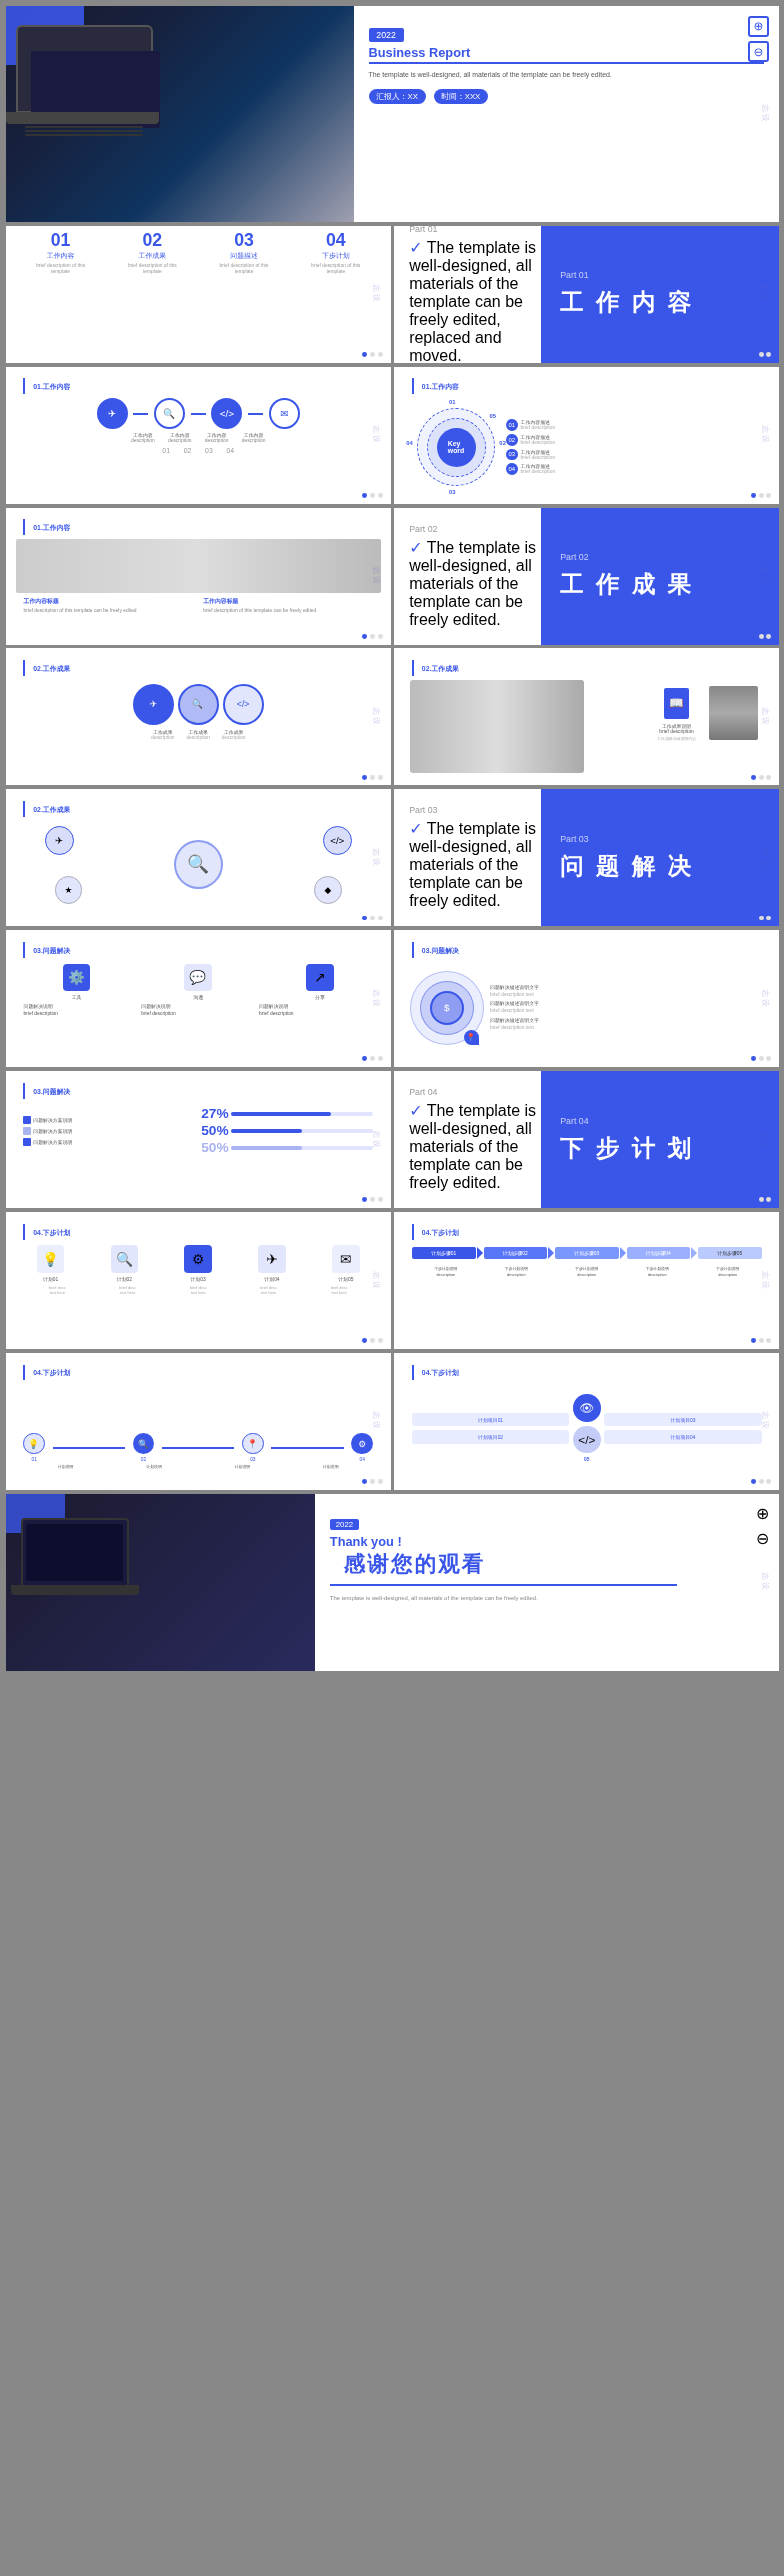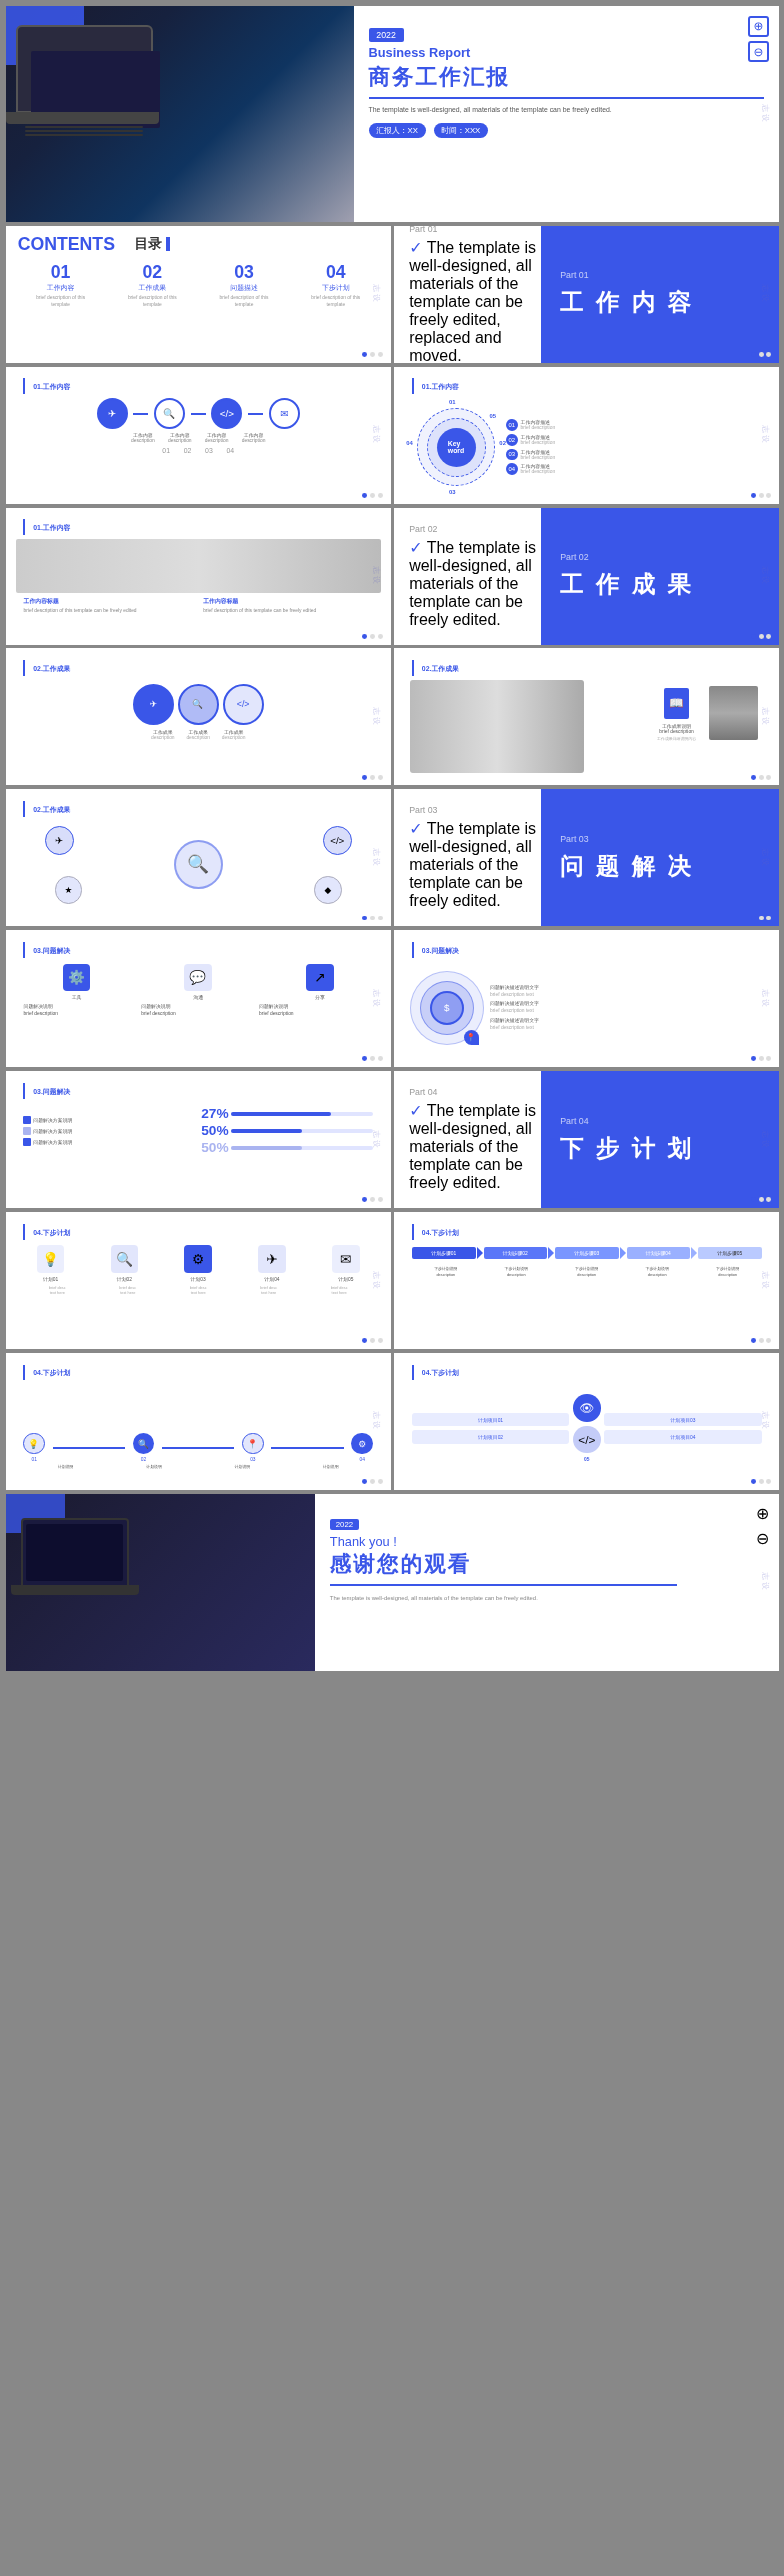--- a/index.html
+++ b/index.html
@@ -395,27 +395,28 @@
     }
     .slide-thanks .thanks-right {
       width: 60%;
       padding: 19.6px 14.7px;
       background: white;
       position: relative;
     }
     .slide-thanks .thanks-en {
       font-size: 12.8px;
       color: #3a56e8;
-      font-weight: normal;
+      font-weight: bold;
     }
     .slide-thanks .thanks-cn {
       font-size: 21.6px;
       color: #3a56e8;
       font-weight: bold;
       letter-spacing: 2px;
+      margin-left: 14px;
     }
     .slide-thanks .thanks-sub {
       font-size: 5.9px;
       color: #888;
       margin-top: 7.8px;
       line-height: 1.5;
     }
     .slide-thanks .year-badge {
       background: #3a56e8;
       color: white;
@@ -536,41 +537,35 @@
             <div style="height:2px;background:#333;margin-bottom:2px;border-radius:1px;"></div>
             <div style="height:2px;background:#333;margin-bottom:2px;border-radius:1px;"></div>
           </div>
         </div>
       </div>
       <div class="cover-right">
         <div class="corner-icon">⊕</div>
         <div class="corner-icon2">⊖</div>
         <div class="year-badge">2022</div>
         <div class="business-en">Business Report</div>
-        <div class="business-cn">商务工作汇报</div>
         <div class="divider-line"></div>
         <div class="sub-text">The template is well-designed, all materials of the
 template can be freely edited.</div>
         <div class="meta-row">
           <span class="meta-tag">汇报人：XX</span>
           <span class="meta-tag">时间：XXX</span>
         </div>
       </div>
       <div class="watermark">志设</div>
     </div>
   </div>
 
   <div class="slides-grid" style="padding-top:3.9px;padding-bottom:0;">
 
     <div class="slide slide-contents">
-      <div class="contents-header">
-        <span class="contents-title">CONTENTS</span>
-        <span class="mulu">目录</span>
-        <div class="blue-bar"></div>
-      </div>
       <div class="items-row">
         <div class="item-col">
           <span class="item-num">01</span>
           <span class="item-label">工作内容</span>
           <div class="item-desc">brief description of this<br>template</div>
         </div>
         <div class="item-col">
           <span class="item-num">02</span>
           <span class="item-label">工作成果</span>
           <div class="item-desc">brief description of this<br>template</div>

